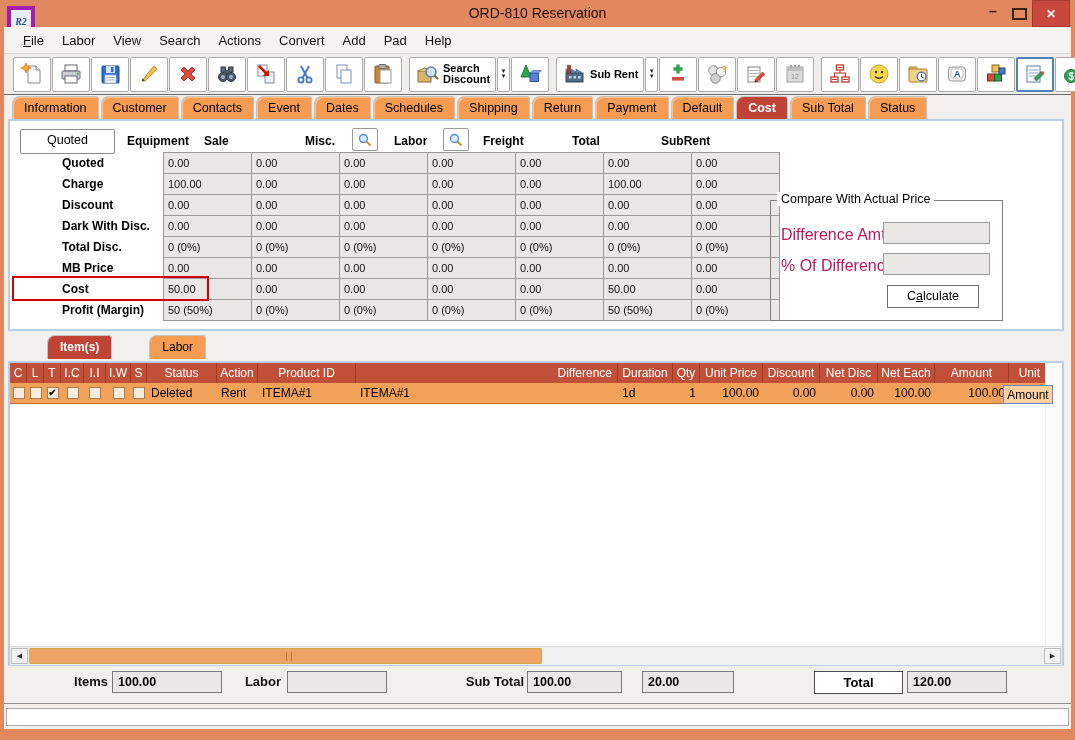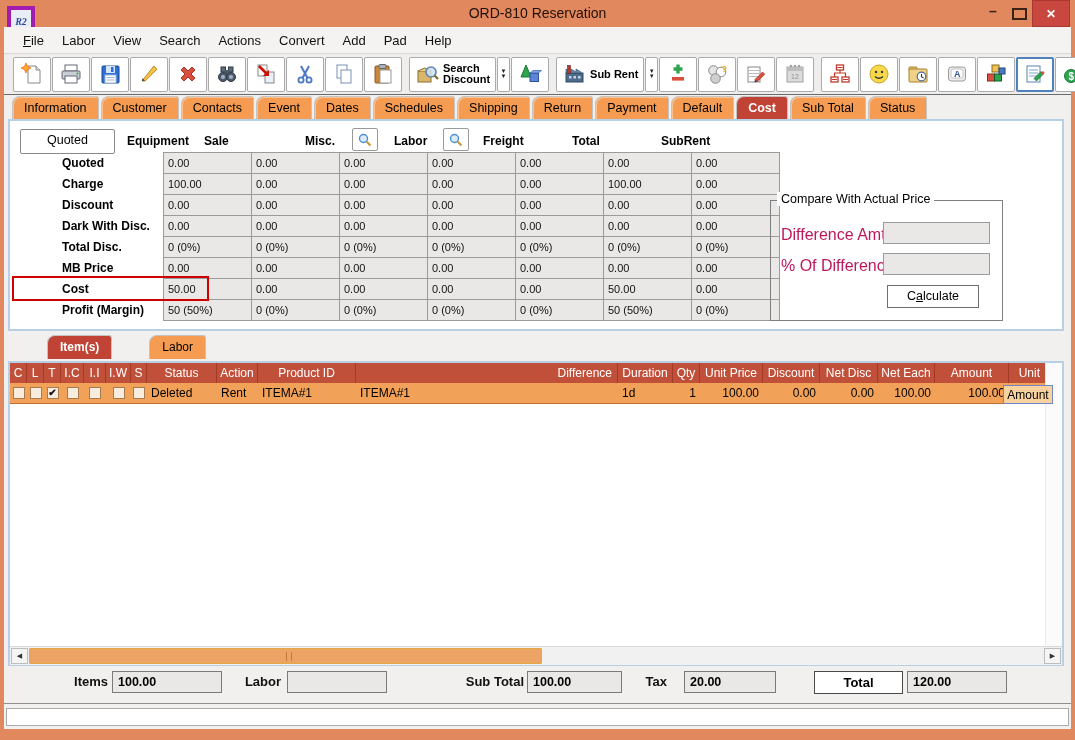--- a/index.html
+++ b/index.html
@@ -526,21 +526,21 @@
       </div>
     </div>
 
     <div class="tlabel" style="left:58px;width:46px">Items</div>
     <div class="tfield" style="left:108px;width:110px">100.00</div>
     <div class="tlabel" style="left:229px;width:48px">Labor</div>
     <div class="tfield" style="left:283px;width:100px"></div>
     <div class="tlabel" style="left:440px;width:80px">Sub Total</div>
     <div class="tfield" style="left:523px;width:95px">100.00</div>
     <div class="tlabel" style="left:633px;width:30px">Tax</div>
-    <div class="tfield" style="left:680px;width:92px">20.00</div>
+    <div class="tfield" style="left:638px;width:92px">20.00</div>
     <div class="total-box">Total</div>
     <div class="tfield" style="left:903px;width:100px">120.00</div>
 
     <div class="statusbar">
       <div class="status-inner"></div>
     </div>
 
   </div>
 </div>
 

